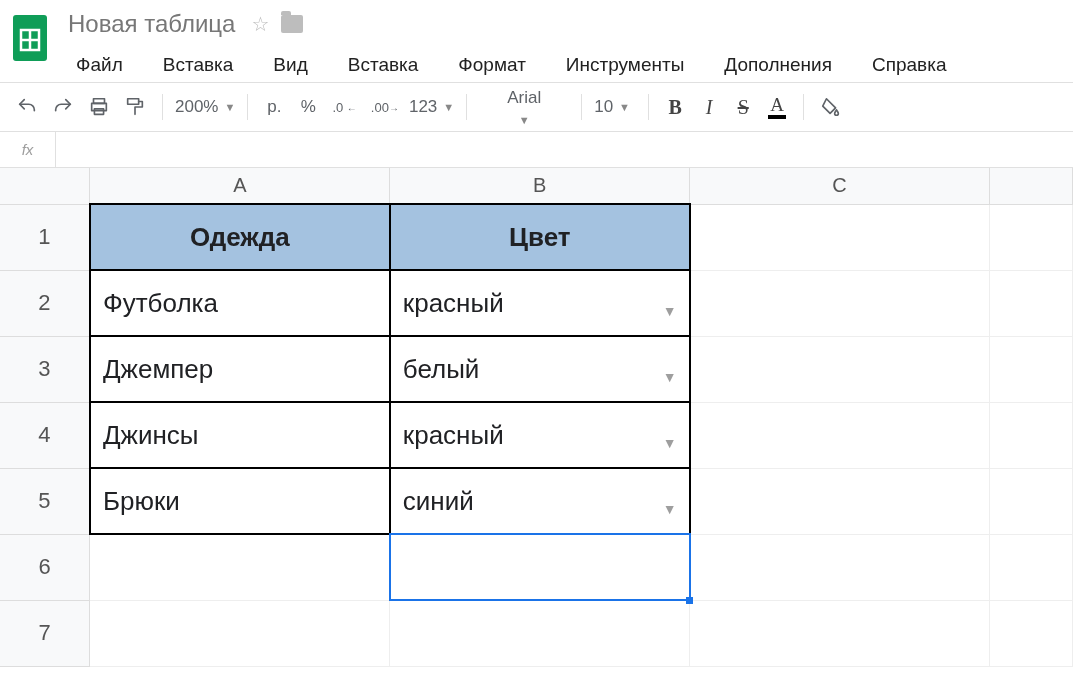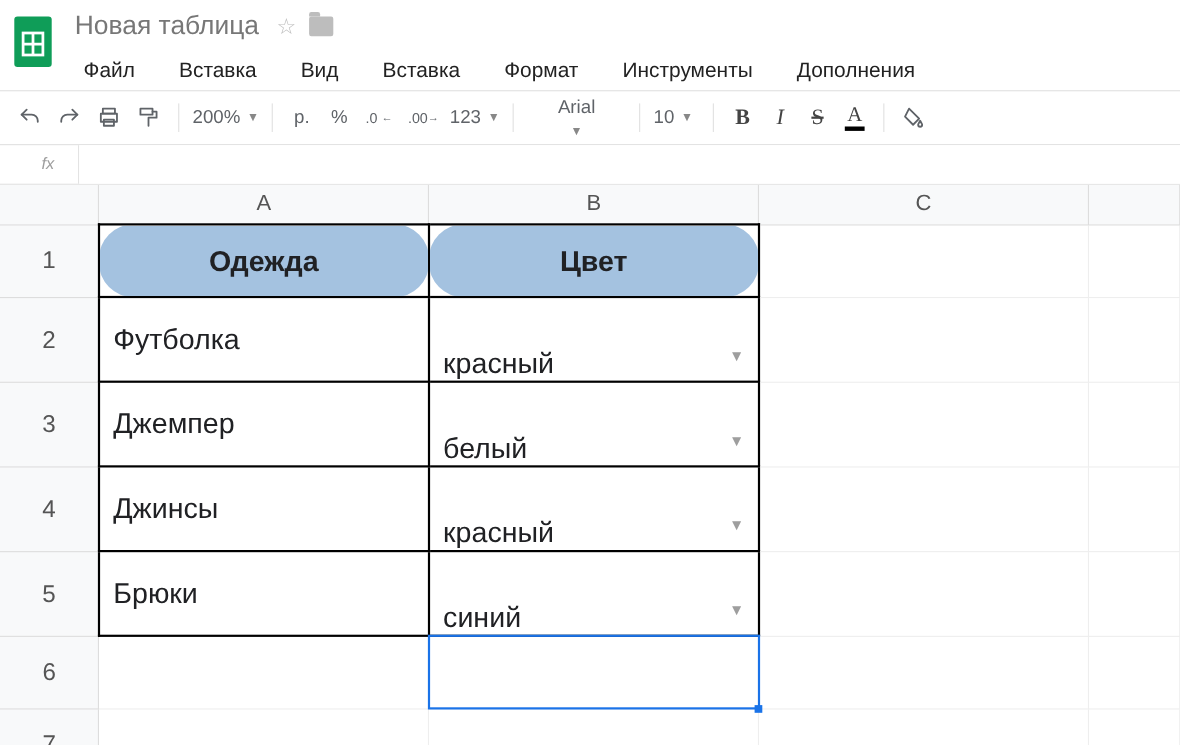--- a/index.html
+++ b/index.html
@@ -31,21 +31,21 @@
   .fontbox { min-width:90px;flex-direction:column; }
   .sizebox { min-width:42px; text-align:left; }
   .bold { font-weight:bold; font-family:"Times New Roman",serif; font-size:20px; color:#444;}
   .italic { font-style:italic; font-family:"Times New Roman",serif; font-size:20px; color:#444;}
   .strike { text-decoration:line-through; font-family:"Times New Roman",serif; font-size:20px; color:#444;}
   .textcolor { display:flex; flex-direction:column; align-items:center; line-height:1; }
   .textcolor .underlinebar { width:18px; height:4px; background:#000; margin-top:1px; }
   .fill { position:relative; }
   
   .fxbar { display:flex; align-items:center; border-bottom:1px solid #e0e0e0; height:36px; }
-  .fxlabel { width:56px; text-align:center; font-style:italic; color:#9e9e9e; font-size:15px; border-right:1px solid #e0e0e0; height:100%; display:flex; align-items:center; justify-content:center;margin-left:16px;}
+  .fxlabel { width:56px; text-align:center; font-style:italic; color:#9e9e9e; font-size:15px; border-right:1px solid #e0e0e0; height:100%; display:flex; align-items:center; justify-content:center;}
   .fxinput { flex:1; height:100%; padding:0 8px; font-size:16px; border:none; outline:none; }
   
   .gridwrap { position:relative; overflow:hidden; }
   table.grid { border-collapse:collapse; table-layout:fixed; }
   .corner { width:90px; height:36px; background:#f8f9fa; border-right:1px solid #ddd; border-bottom:1px solid #ddd; }
   th.colhead {
     background:#f8f9fa; font-weight:normal; color:#555; font-size:20px;
     border-right:1px solid #ddd; border-bottom:1px solid #ddd; height:36px;
   }
   th.rowhead {
@@ -55,26 +55,26 @@
   td.cell {
     border-right:1px solid #eee; border-bottom:1px solid #eee;
     height:66px; font-size:26px; padding:0 12px; vertical-align:middle; position:relative;
   }
   
   .cA { width:300px; }
   .cB { width:300px; }
   .cC { width:300px; }
   .cD { width:83px; }
   
-  .bTop { border-top:2px solid #000 !important;border-radius:31px; }
+  .bTop { border-top:2px solid #000 !important; }
   .bBot { border-bottom:2px solid #000 !important; }
   .bLeft { border-left:2px solid #000 !important; }
   .bRight{ border-right:2px solid #000 !important; }
   .hdrcell { background:#a4c2e0; font-weight:bold; text-align:center; font-size:28px; }
-  .dv { display:flex; align-items:flex-start; justify-content:space-between; width:100%;margin-top:44px; }
+  .dv { display:flex; align-items:flex-end; justify-content:space-between; width:100%; }
   .dvarrow { color:#9e9e9e; font-size:14px; }
   
   .selcell { outline:2px solid #1a73e8; outline-offset:-1px; }
   .selhandle { position:absolute; right:-4px; bottom:-4px; width:7px; height:7px; background:#1a73e8; }
   
   .ic { width:22px; height:22px; }
   .ic * { stroke:#5f6368; stroke-width:1.8; fill:none; stroke-linecap:round; stroke-linejoin:round; }
 </style>
 </head>
 <body>
@@ -95,20 +95,21 @@
       <span class="folder"></span>
     </div>
     <div class="menubar">
       <span>Файл</span>
       <span>Вставка</span>
       <span>Вид</span>
       <span>Вставка</span>
       <span>Формат</span>
       <span>Инструменты</span>
       <span>Дополнения</span>
+      <span>Справка</span>
     </div>
   </div>
 </div>
 
 <div class="toolbar">
   <div class="tbtn">
     <svg class="ic" viewBox="0 0 24 24">
         <path d="M9 14l-5-5 5-5"></path>
         <path d="M4 9h10a6 6 0 0 1 6 6v1"></path>
       </svg>

